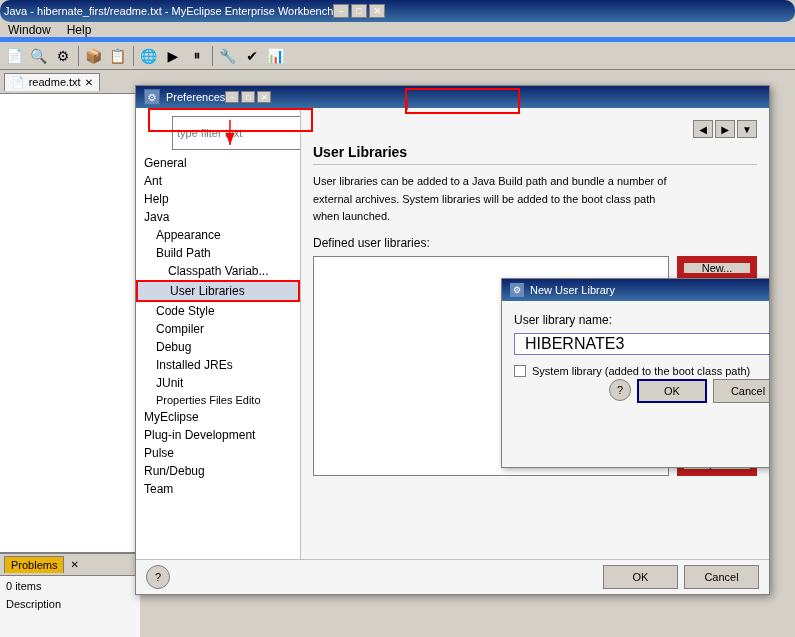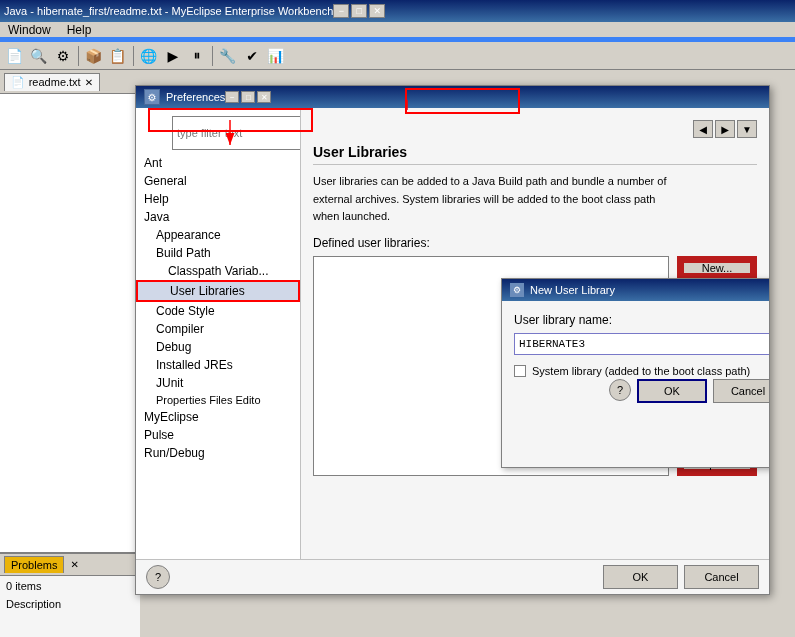--- a/index.html
+++ b/index.html
@@ -1,19 +1,19 @@
 <!DOCTYPE html>
 <html><head>
   <meta charset="utf-8">
   <style>
     * { margin: 0; padding: 0; box-sizing: border-box; }
     body { font-family: 'Segoe UI', Tahoma, Arial, sans-serif; font-size: 12px; background: #d4d0c8; width: 795px; height: 637px; overflow: hidden; }
 
     
-    .title-bar { background: linear-gradient(to bottom, #0a246a, #3a6ea5); color: white; height: 22px; display: flex; align-items: center; padding: 4px 4px; font-size: 11px; }
+    .title-bar { background: linear-gradient(to bottom, #0a246a, #3a6ea5); color: white; height: 22px; display: flex; align-items: center; padding: 4px 4px; font-size: 11px; border-radius: 10px; }
     .title-bar-buttons { display: flex; gap: 2px; }
     .title-btn { width: 16px; height: 14px; background: #d4d0c8; border: 1px solid #808080; font-size: 9px; display: flex; align-items: center; justify-content: center; cursor: pointer; }
 
     
     .menu-bar { background: #d4d0c8; height: 20px; display: flex; align-items: center; border-bottom: 5px solid #3b82f6; }
     .menu-item { padding: 2px 8px; font-size: 12px; cursor: pointer; }
 
     
     .toolbar { background: #d4d0c8; height: 28px; display: flex; align-items: center; padding: 2px 4px; border-bottom: 1px solid #808080; gap: 2px; }
     .toolbar-btn { width: 22px; height: 22px; background: #d4d0c8; border: 1px solid transparent; display: flex; align-items: center; justify-content: center; cursor: pointer; font-size: 14px; }
@@ -58,21 +58,21 @@
     .bottom-btn { width: 75px; height: 24px; background: #d4d0c8; border: 1px solid #808080; cursor: pointer; font-size: 11px; display: flex; align-items: center; justify-content: center; }
     .help-btn { width: 24px; height: 24px; border-radius: 12px; background: #d4d0c8; border: 1px solid #808080; cursor: pointer; font-size: 11px; display: flex; align-items: center; justify-content: center; }
     .nav-arrow { width: 20px; height: 18px; background: #d4d0c8; border: 1px solid #808080; display: flex; align-items: center; justify-content: center; cursor: pointer; font-size: 10px; }
 
     
     .new-lib-dialog { position: absolute; top: 170px; left: 200px; width: 295px; height: 190px; background: #f5f5f5; border: 1px solid #808080; box-shadow: 2px 2px 6px rgba(0,0,0,0.3); z-index: 100; }
     .new-lib-title { background: linear-gradient(to bottom, #0a246a, #3a6ea5); color: white; height: 22px; display: flex; align-items: center; padding: 0 8px; font-size: 11px; }
     .new-lib-icon { width: 14px; height: 14px; background: #6b8cba; margin-right: 6px; display: flex; align-items: center; justify-content: center; font-size: 9px; color: white; }
     .new-lib-body { padding: 12px; }
     .lib-name-label { font-size: 12px; margin-bottom: 6px; }
-    .lib-name-input { width: 100%; height: 22px; border: 1px solid #7878c8; padding: 2px 4px; font-size: 11px; background: white; margin-bottom: 10px; font-family: Liberation Mono, monospace; }
+    .lib-name-input { width: 100%; height: 22px; border: 1px solid #7878c8; padding: 2px 10px; font-size: 16px; background: white; margin-bottom: 10px; }
     .sys-lib-row { display: flex; align-items: center; gap: 6px; font-size: 11px; margin-bottom: 2px; }
     .checkbox { width: 12px; height: 12px; border: 1px solid #808080; background: white; }
     .new-lib-btns { display: flex; justify-content: flex-end; gap: 6px; }
     .dialog-btn { width: 70px; height: 24px; background: #d4d0c8; border: 1px solid #808080; cursor: pointer; font-size: 11px; display: flex; align-items: center; justify-content: center; }
     .dialog-btn.default { border: 2px solid #000080; }
     .help-circle { width: 22px; height: 22px; border-radius: 11px; background: #d4d0c8; border: 1px solid #808080; display: flex; align-items: center; justify-content: center; font-size: 11px; cursor: pointer; }
 
     
     .tree-scroll { height: calc(100% - 32px); overflow-y: auto; }
     
@@ -159,37 +159,39 @@
         </div>
       </div>
 
       <div class="prefs-body">
 
         <div class="tree-panel">
           <div class="filter-box">
             <input class="filter-input" type="text" value="" placeholder="type filter text" style="">
           </div>
           <div class="tree-scroll">
+            <div class="tree-item">General</div>
             <div class="tree-item">Ant</div>
-            <div class="tree-item">General</div>
             <div class="tree-item">Help</div>
             <div class="tree-item">Java</div>
             <div class="tree-item child">Appearance</div>
             <div class="tree-item child">Build Path</div>
             <div class="tree-item child2">Classpath Variab...</div>
             <div class="tree-item child2 highlighted" style="border: 2px solid red; background: #d0d8e8;">User Libraries</div>
             <div class="tree-item child">Code Style</div>
             <div class="tree-item child">Compiler</div>
             <div class="tree-item child">Debug</div>
             <div class="tree-item child">Installed JREs</div>
             <div class="tree-item child">JUnit</div>
             <div class="tree-item child" style="font-size: 11px;">Properties Files Edito</div>
             <div class="tree-item">MyEclipse</div>
+            <div class="tree-item">Plug-in Development</div>
             <div class="tree-item">Pulse</div>
             <div class="tree-item">Run/Debug</div>
+            <div class="tree-item">Team</div>
           </div>
 
           <div style="display:flex; border-top:1px solid #c0c0c0; height:16px;">
             <div style="width:20px; background:#d4d0c8; border-right:1px solid #808080; display:flex; align-items:center; justify-content:center; cursor:pointer; font-size:10px;">◀</div>
             <div style="flex:1; background:#d4d0c8;"></div>
             <div style="width:20px; background:#d4d0c8; border-left:1px solid #808080; display:flex; align-items:center; justify-content:center; cursor:pointer; font-size:10px;">▶</div>
           </div>
         </div>
 
         <div class="right-panel">

